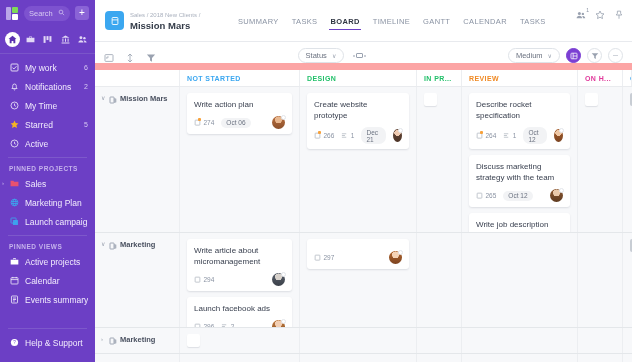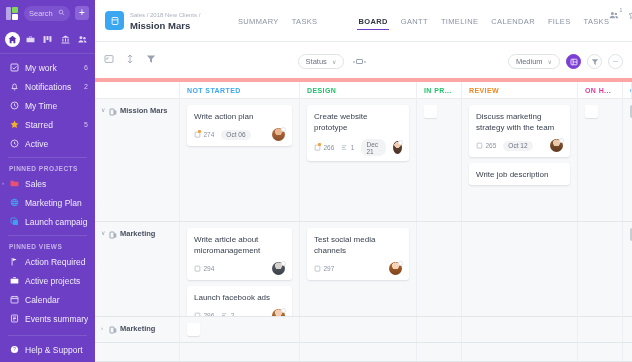--- a/index.html
+++ b/index.html
@@ -107,21 +107,21 @@
     font-size: 6px; color: #cdbcf0; line-height: 1;
   }
   .sb-divider { height: 1px; background: #7d58cb; margin: 4px 8px; }
   .sb-head {
     font-size: 6.5px;
     letter-spacing: 0.5px;
     color: #c5b2ec;
     padding: 3px 9px 2px;
     font-weight: bold;
   }
-  .sb-bottom { margin-top: auto; padding-bottom: 3px; }
+  .sb-bottom { margin-top: auto; padding-bottom: 10px; }
   .avatar-sm {
     width: 11px; height: 11px; border-radius: 50%;
     background: #c98b61; flex: 0 0 11px;
     background-image: radial-gradient(circle at 50% 32%, #f1c7a6 0 26%, rgba(0,0,0,0) 27%),
                       linear-gradient(#8a5a3b, #6b432c);
   }
   .logout-ic { width: 9px; height: 9px; color:#d8caf4; }
 
   
   #main {
@@ -162,46 +162,45 @@
   }
   .tab {
     font-size: 7.5px;
     letter-spacing: 0.35px;
     color: #8a93a3;
     height: 100%;
     display: flex; align-items: center;
     position: relative;
     padding-top: 2px;
   }
-  .tab.active { color: #2f3542; font-weight: bold; margin-left: 28px; }
+  .tab.active { color: #2f3542; font-weight: bold; }
   .tab.active::after {
     content: "";
     position: absolute;
     left: -1px; right: -1px; bottom: 11px;
     height: 1.5px; background: #6c3fc5;
   }
   .hdr-right {
     margin-left: auto;
     display: flex; align-items: center; gap: 9px;
     color: #9aa2b0;
     padding-bottom: 12px;
   }
   .hdr-right svg { width: 10px; height: 10px; display:block; }
   .hdr-ic { position: relative; }
   .hdr-ic .sup { position:absolute; top:-3px; right:-3px; font-size:5px; color:#8a93a3; }
 
   
   .toolbar {
     height: 28px;
     display: flex;
-    align-items: flex-start;
+    align-items: flex-end;
     padding: 0 9px;
-    border-bottom: 4px solid #fca5a5;
+    border-bottom: 7px solid #fca5a5;
     flex: 0 0 28px;
-    margin-top: 12px;
   }
   .tb-left { display: flex; align-items: center; gap: 11px; color: #9aa2b0; }
   .tb-left svg { width: 10px; height: 10px; display: block; }
   .tb-center-wrap { flex: 1 1 auto; display:flex; align-items:center; justify-content:center; gap:9px; }
   .pill {
     height: 15px;
     border: 1px solid #dfe3e8;
     border-radius: 8px;
     background: #fff;
     display: flex; align-items: center;
@@ -463,28 +462,20 @@
     </span>
     <span class="lbl">Launch campaign</span>
   </div>
 
   <div class="sb-divider"></div>
 
   <div class="sb-head">PINNED VIEWS</div>
   <div class="sb-item">
     <span class="ic">
       <svg viewBox="0 0 16 16" fill="#fff">
-          <path d="M3 1.6h1.4V15H3zM5.2 2.4l6.6 2.2-6.6 2.6z"></path>
-        </svg>
-    </span>
-    <span class="lbl">Action Required</span>
-  </div>
-  <div class="sb-item">
-    <span class="ic">
-      <svg viewBox="0 0 16 16" fill="#fff">
           <path d="M5.6 2.4h4.8v1.8H9.2v-.8H6.8v.8H5.6zM1.2 4.8h13.6v8.4H1.2z"></path>
         </svg>
     </span>
     <span class="lbl">Active projects</span>
   </div>
   <div class="sb-item">
     <span class="ic">
       <svg viewBox="0 0 16 16" fill="none" stroke="#fff" stroke-width="1.3">
           <rect x="1.8" y="3" width="12.4" height="11.2" rx="1.2"></rect>
           <path d="M1.8 6.4h12.4M5 1.6v2.6M11 1.6v2.6"></path>
@@ -527,24 +518,23 @@
     </div>
     <div class="proj-titles">
       <div class="crumb">Sales  /  2018 New Clients  /</div>
       <div class="proj-name">Mission Mars</div>
     </div>
 
     <div class="tabs">
       <div class="tab">SUMMARY</div>
       <div class="tab">TASKS</div>
       <div class="tab active">BOARD</div>
+      <div class="tab">TIMELINE</div>
       <div class="tab">GANTT</div>
-      <div class="tab">TIMELINE</div>
       <div class="tab">CALENDAR</div>
-      <div class="tab">FILES</div>
       <div class="tab">TASKS</div>
     </div>
 
     <div class="hdr-right">
       <span class="hdr-ic">
         <svg viewBox="0 0 16 16" fill="#9aa2b0">
             <circle cx="5.4" cy="5.6" r="2.4"></circle>
             <circle cx="11" cy="6.2" r="1.9"></circle>
             <path d="M1 13c0-2.4 1.9-3.9 4.4-3.9S9.8 10.6 9.8 13zM10.2 9.4c2.1 0 4.6 1 4.6 3.6h-3.7c0-1.5-.4-2.7-1.2-3.5z"></path>
           </svg>
@@ -681,20 +671,40 @@
             </div>
           </div>
         </div>
 
         <div class="col-cell" style="flex:0 0 45px">
           <div class="ghost-card"></div>
         </div>
 
         <div class="col-cell" style="flex:0 0 116px">
           <div class="card">
+            <div class="card-title">Describe rocket specification</div>
+            <div class="card-meta">
+              <span class="meta-item">
+                <span class="notch"></span>
+                <svg viewBox="0 0 16 16" fill="none" stroke="#a4abb6" stroke-width="1.5">
+                    <rect x="2.6" y="2.6" width="10.8" height="11.4" rx="1.2"></rect>
+                  </svg>
+                <span>264</span>
+              </span>
+              <span class="meta-item">
+                <svg viewBox="0 0 16 16" fill="none" stroke="#a4abb6" stroke-width="1.5">
+                    <path d="M2 4h10M2 8h7M2 12h10"></path>
+                  </svg>
+                <span>1</span>
+              </span>
+              <span class="date-chip">Oct 12</span>
+              <span class="card-av av-d"></span>
+            </div>
+          </div>
+          <div class="card">
             <div class="card-title">Discuss marketing strategy with the team</div>
             <div class="card-meta">
               <span class="meta-item">
                 <svg viewBox="0 0 16 16" fill="none" stroke="#a4abb6" stroke-width="1.5">
                     <rect x="2.6" y="2.6" width="10.8" height="11.4" rx="1.2"></rect>
                   </svg>
                 <span>265</span>
               </span>
               <span class="date-chip">Oct 12</span>
               <span class="card-av av-e"></span>
@@ -756,21 +766,20 @@
                   </svg>
                 <span>2</span>
               </span>
               <span class="card-av av-g"></span>
             </div>
           </div>
         </div>
 
         <div class="col-cell" style="flex:0 0 117px">
           <div class="card">
-            <div class="card-title">Test social media channels</div>
             <div class="card-meta">
               <span class="meta-item">
                 <svg viewBox="0 0 16 16" fill="none" stroke="#a4abb6" stroke-width="1.5">
                     <rect x="2.6" y="2.6" width="10.8" height="11.4" rx="1.2"></rect>
                   </svg>
                 <span>297</span>
               </span>
               <span class="card-av av-h"></span>
             </div>
           </div>

